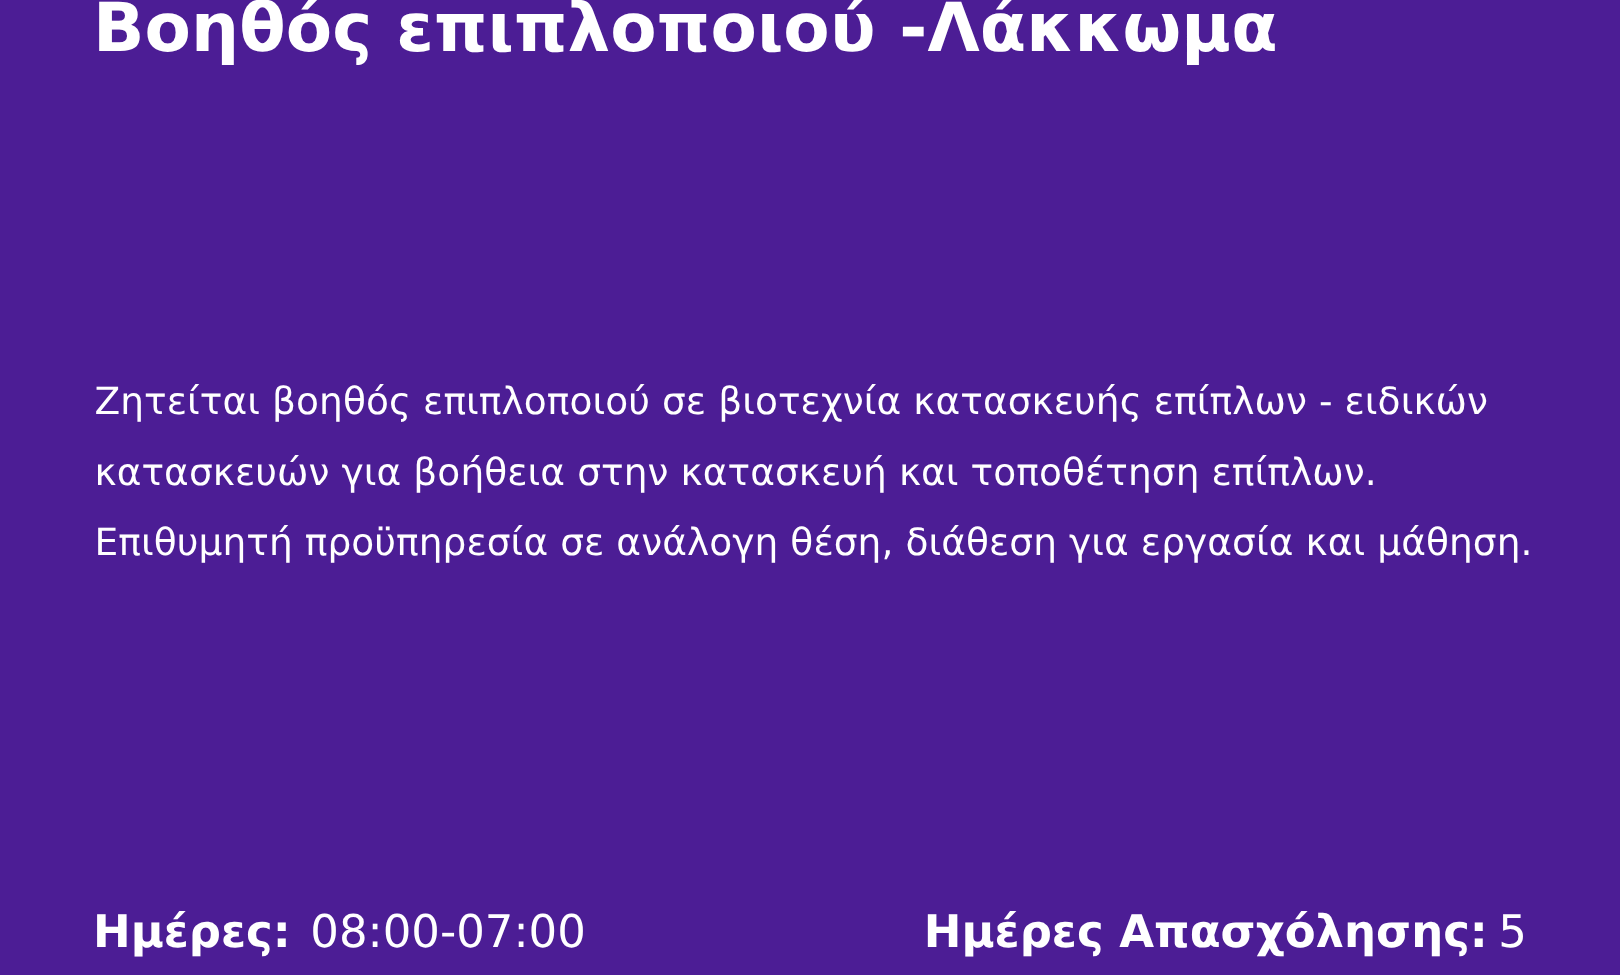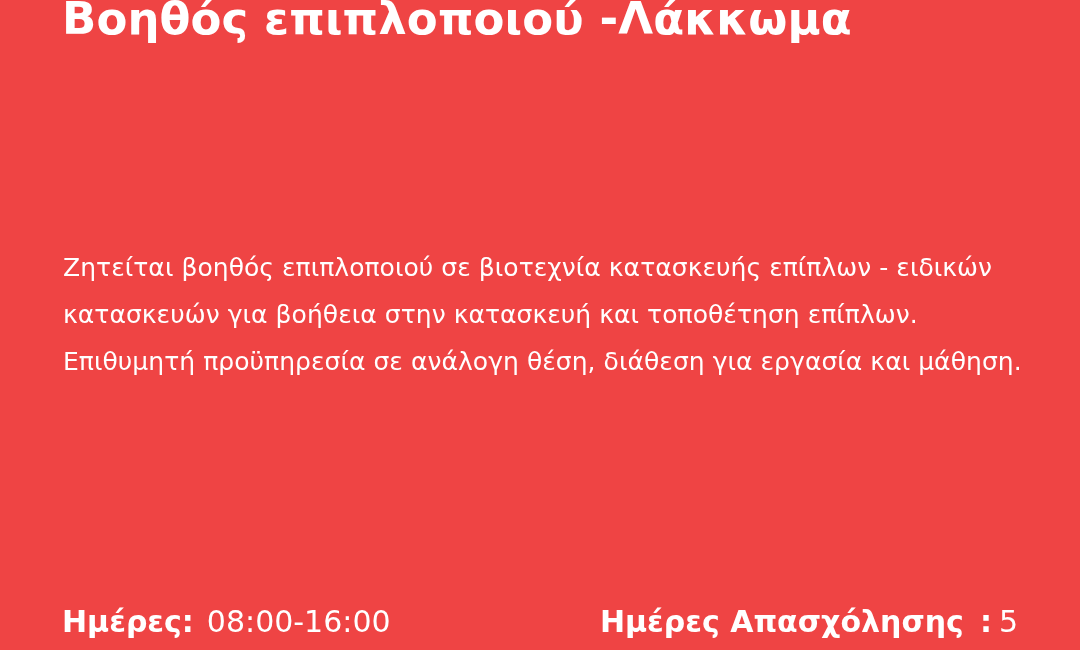--- a/index.html
+++ b/index.html
@@ -10,21 +10,21 @@
 
   body {
     background: #0b7940;
     font-family: "DejaVu Sans", "Liberation Sans", sans-serif;
   }
 
   .card {
     position: relative;
     width: 1080px;
     height: 650px;
-    background: #ef4444;
+    background: #4c1d95;
     overflow: hidden;
     box-sizing: border-box;
   }
 
   
   .card-title {
     position: absolute;
     left: 62px;
     top: -8px;
     right: 40px;
@@ -78,42 +78,42 @@
 
   .meta-value {
     font-weight: 400;
   }
 
   .meta-hours .meta-value {
     margin-left: 13px;
   }
 
   .meta-days .meta-label {
-    margin-right: 16px;
+    margin-right: 0;
   }
 
   .meta-days .meta-sep {
     font-weight: 700;
     margin-right: 7px;
   }
 </style>
 </head>
 <body>
 
 <div class="card">
 
   <h1 class="card-title">Βοηθός επιπλοποιού -Λάκκωμα</h1>
 
   <p class="card-body">Ζητείται βοηθός επιπλοποιού σε βιοτεχνία κατασκευής επίπλων - ειδικών κατασκευών για βοήθεια στην κατασκευή και τοποθέτηση επίπλων. Επιθυμητή προϋπηρεσία σε ανάλογη θέση, διάθεση για εργασία και μάθηση.</p>
 
   <div class="card-footer">
 
     <div class="meta meta-hours">
       <span class="meta-label">Ημέρες:</span>
-      <span class="meta-value">08:00-16:00</span>
+      <span class="meta-value">08:00-07:00</span>
     </div>
 
     <div class="meta meta-days">
       <span class="meta-label">Ημέρες Απασχόλησης</span>
       <span class="meta-sep">:</span>
       <span class="meta-value">5</span>
     </div>
 
   </div>
 

